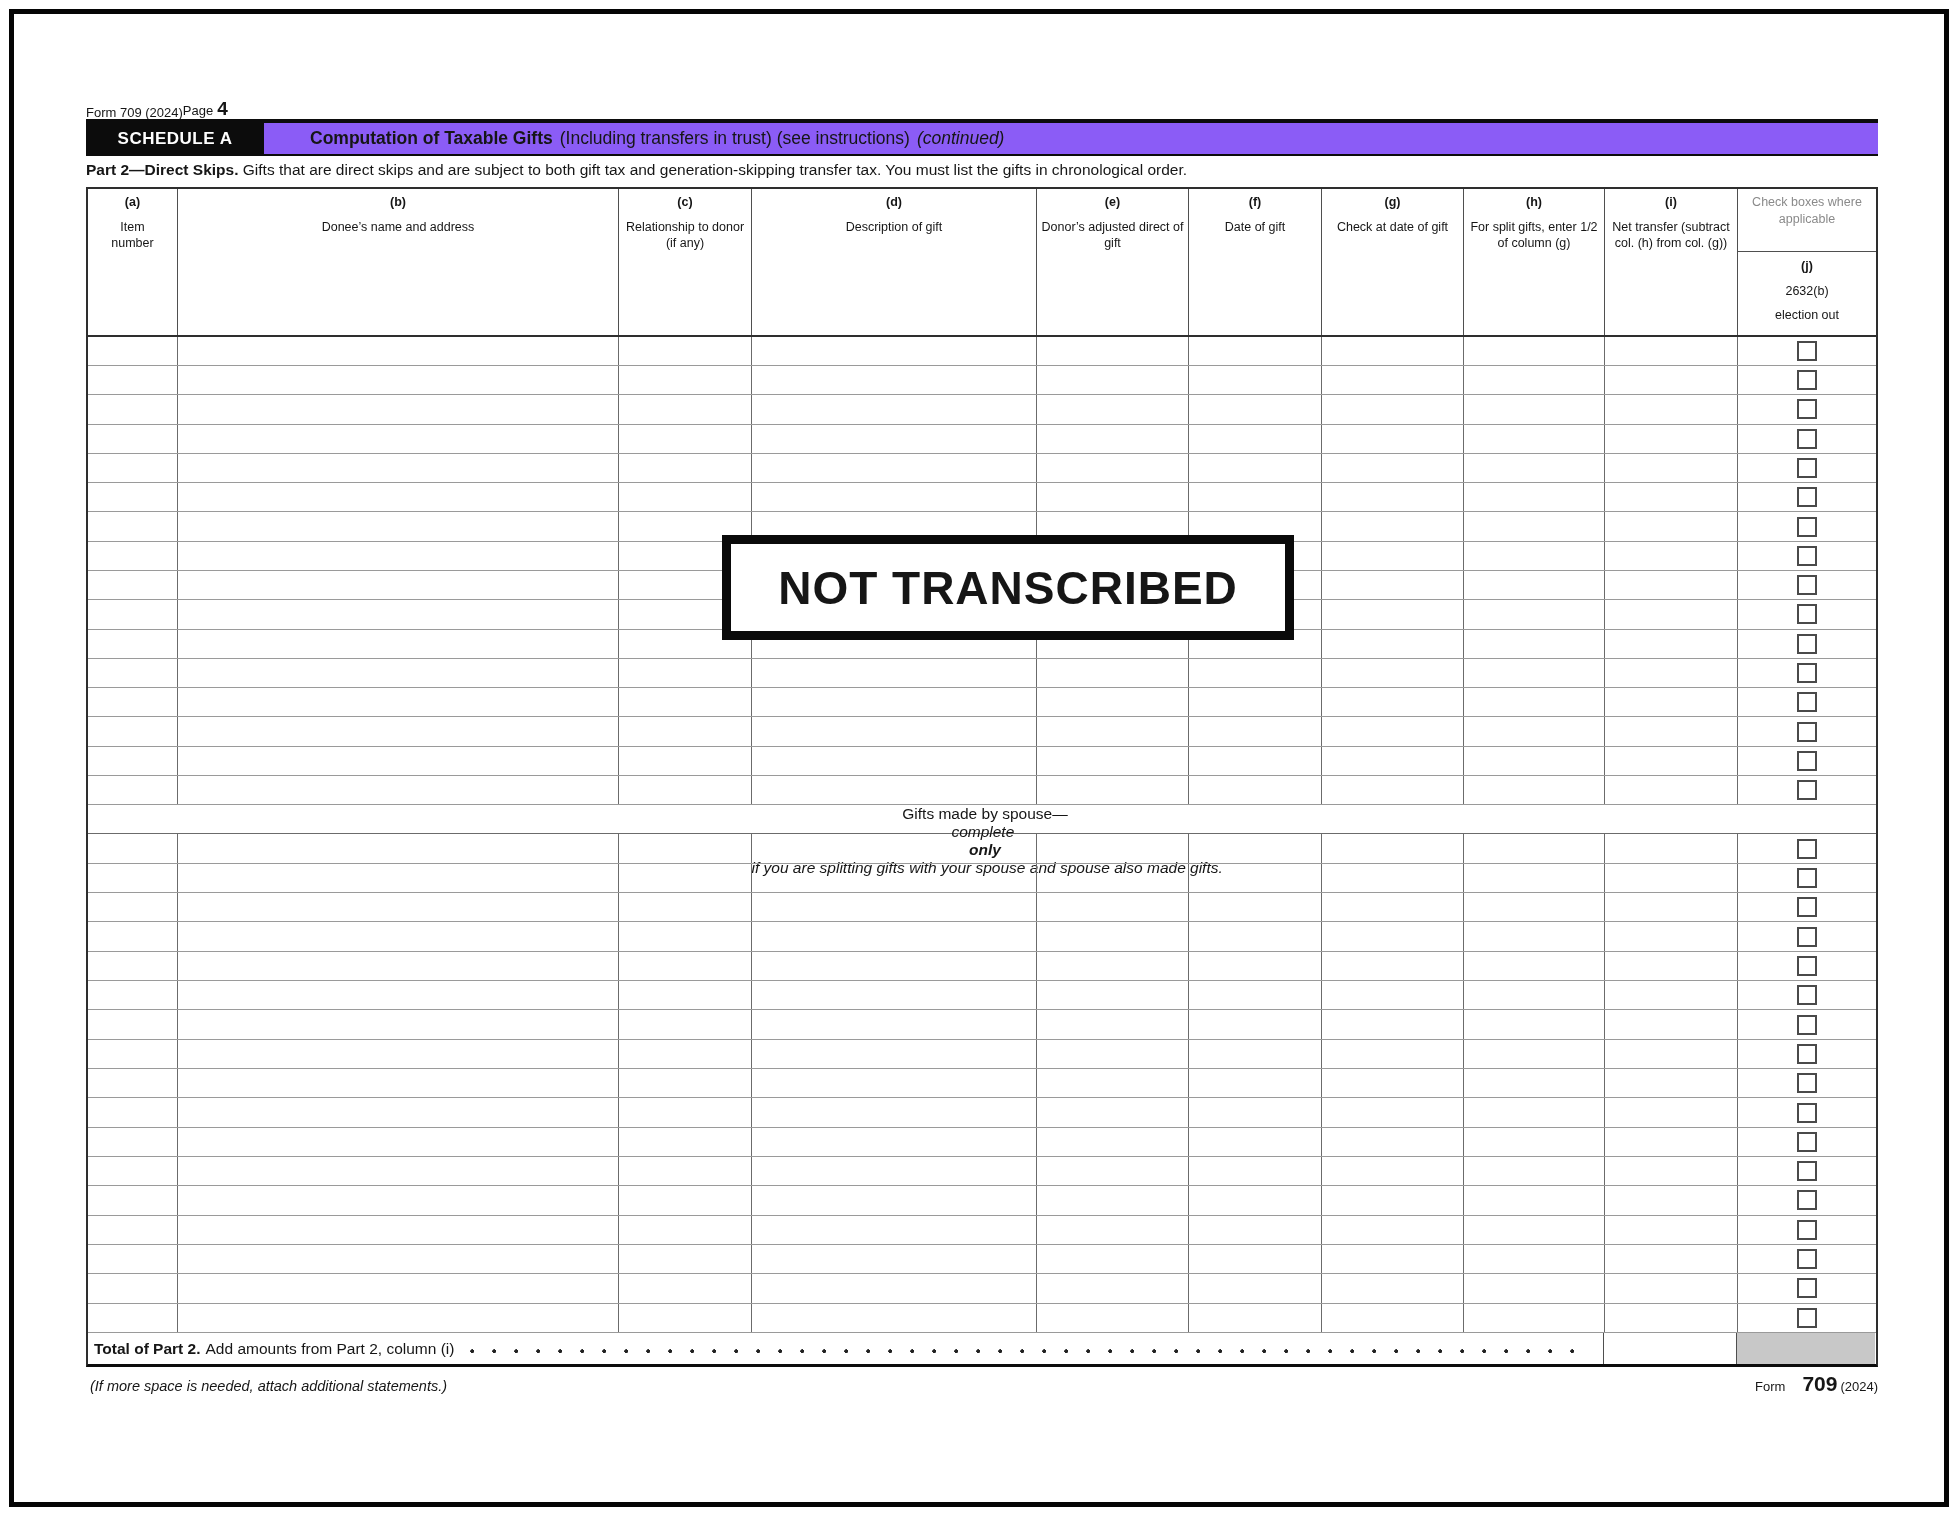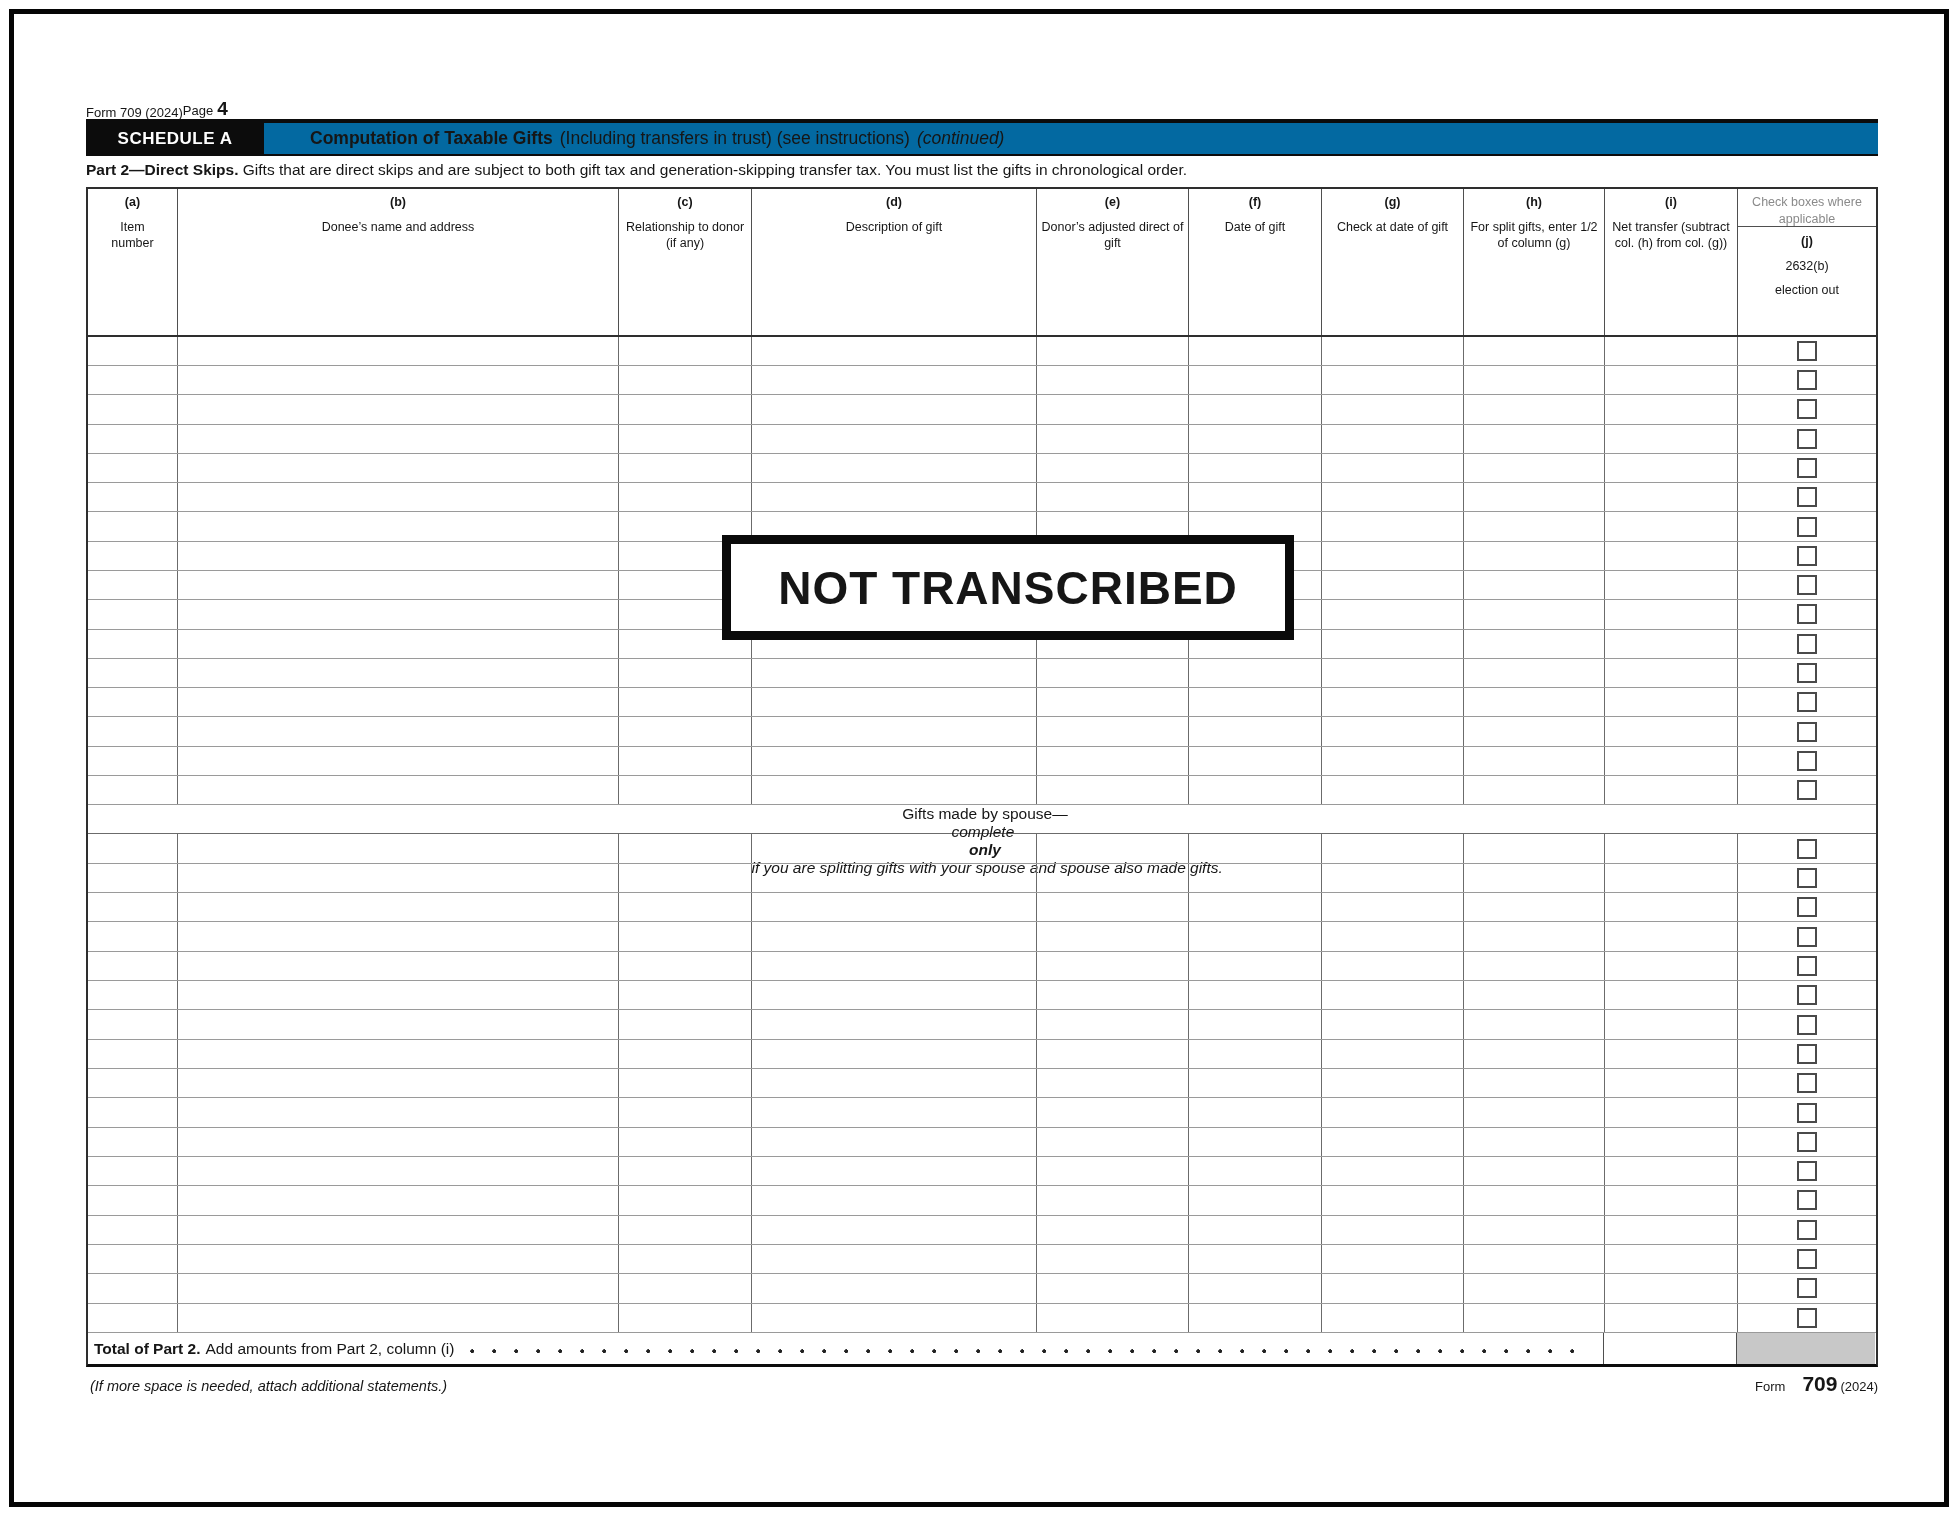--- a/index.html
+++ b/index.html
@@ -13,21 +13,21 @@
   
   .topline { position:absolute; left:86px; right:80px; top:98px; display:flex; justify-content:flex-start; align-items:flex-end; }
   .form-id-top { font-size:13px; }
   .page-num-wrap { font-size:13px; }
   .page-num-wrap b { font-size:19px; font-weight:bold; margin-left:4px; }
 
   
   .sched-bar {
     position:absolute; left:86px; right:80px; top:119px; height:37px;
     border-top:4px solid #0c0c0c; border-bottom:2px solid #0c0c0c;
-    display:flex; align-items:stretch; background:#0369a1;
+    display:flex; align-items:stretch; background:#8b5cf6;
   }
   .sched-badge {
     background:#0c0c0c; color:#ffffff; font-weight:bold; font-size:17px;
     display:flex; align-items:center; justify-content:center; width:178px; letter-spacing:0.5px;
   }
   .sched-title { display:flex; align-items:center; margin-left:46px; font-size:17.5px; white-space:nowrap; }
   .sched-title .t-bold { font-weight:bold; margin-right:7px; }
   .sched-title .t-reg { margin-right:7px; }
   .sched-title .t-it { font-style:italic; }
 
@@ -42,21 +42,21 @@
     display:flex; flex-direction:column; background:#fff;
   }
   .cols { display:grid; grid-template-columns:90px 441px 133px 285px 152px 133px 142px 141px 133px 138px; }
   .thead { height:148px; border-bottom:2px solid #2e2e2e; }
   .th { border-right:1px solid #4f4f4f; text-align:center; padding-top:5px; font-size:12.5px; line-height:1.32; }
   .th:last-child { border-right:none; padding-top:0; }
   .th .letter { font-weight:bold; display:block; }
   .th .lbl { display:block; margin:8px auto; }
   .th-a .lbl { max-width:62px; }
   .th-j { display:flex; flex-direction:column; }
-  .check-head { height:38px; border-bottom:1px solid #4f4f4f; color:#8a8a8a; font-size:12.5px; padding-top:5px; }
+  .check-head { height:63px; border-bottom:1px solid #4f4f4f; color:#8a8a8a; font-size:12.5px; padding-top:5px; }
   .th-j-bottom { flex:1; padding-top:6px; }
 
   .rows-block { display:flex; flex-direction:column; }
   #upper-rows { height:470px; }
   #spouse-rows { height:500px; }
   .body-row { flex:1; border-bottom:1px solid #9a9a9a; }
   .body-row:last-child { border-bottom:none; }
   #upper-rows .body-row:last-child, #spouse-rows .body-row:last-child { border-bottom:1px solid #9a9a9a; }
   .cell { border-right:1px solid #6b6b6b; }
   .cell-j { border-right:none; display:flex; align-items:center; justify-content:center; }

